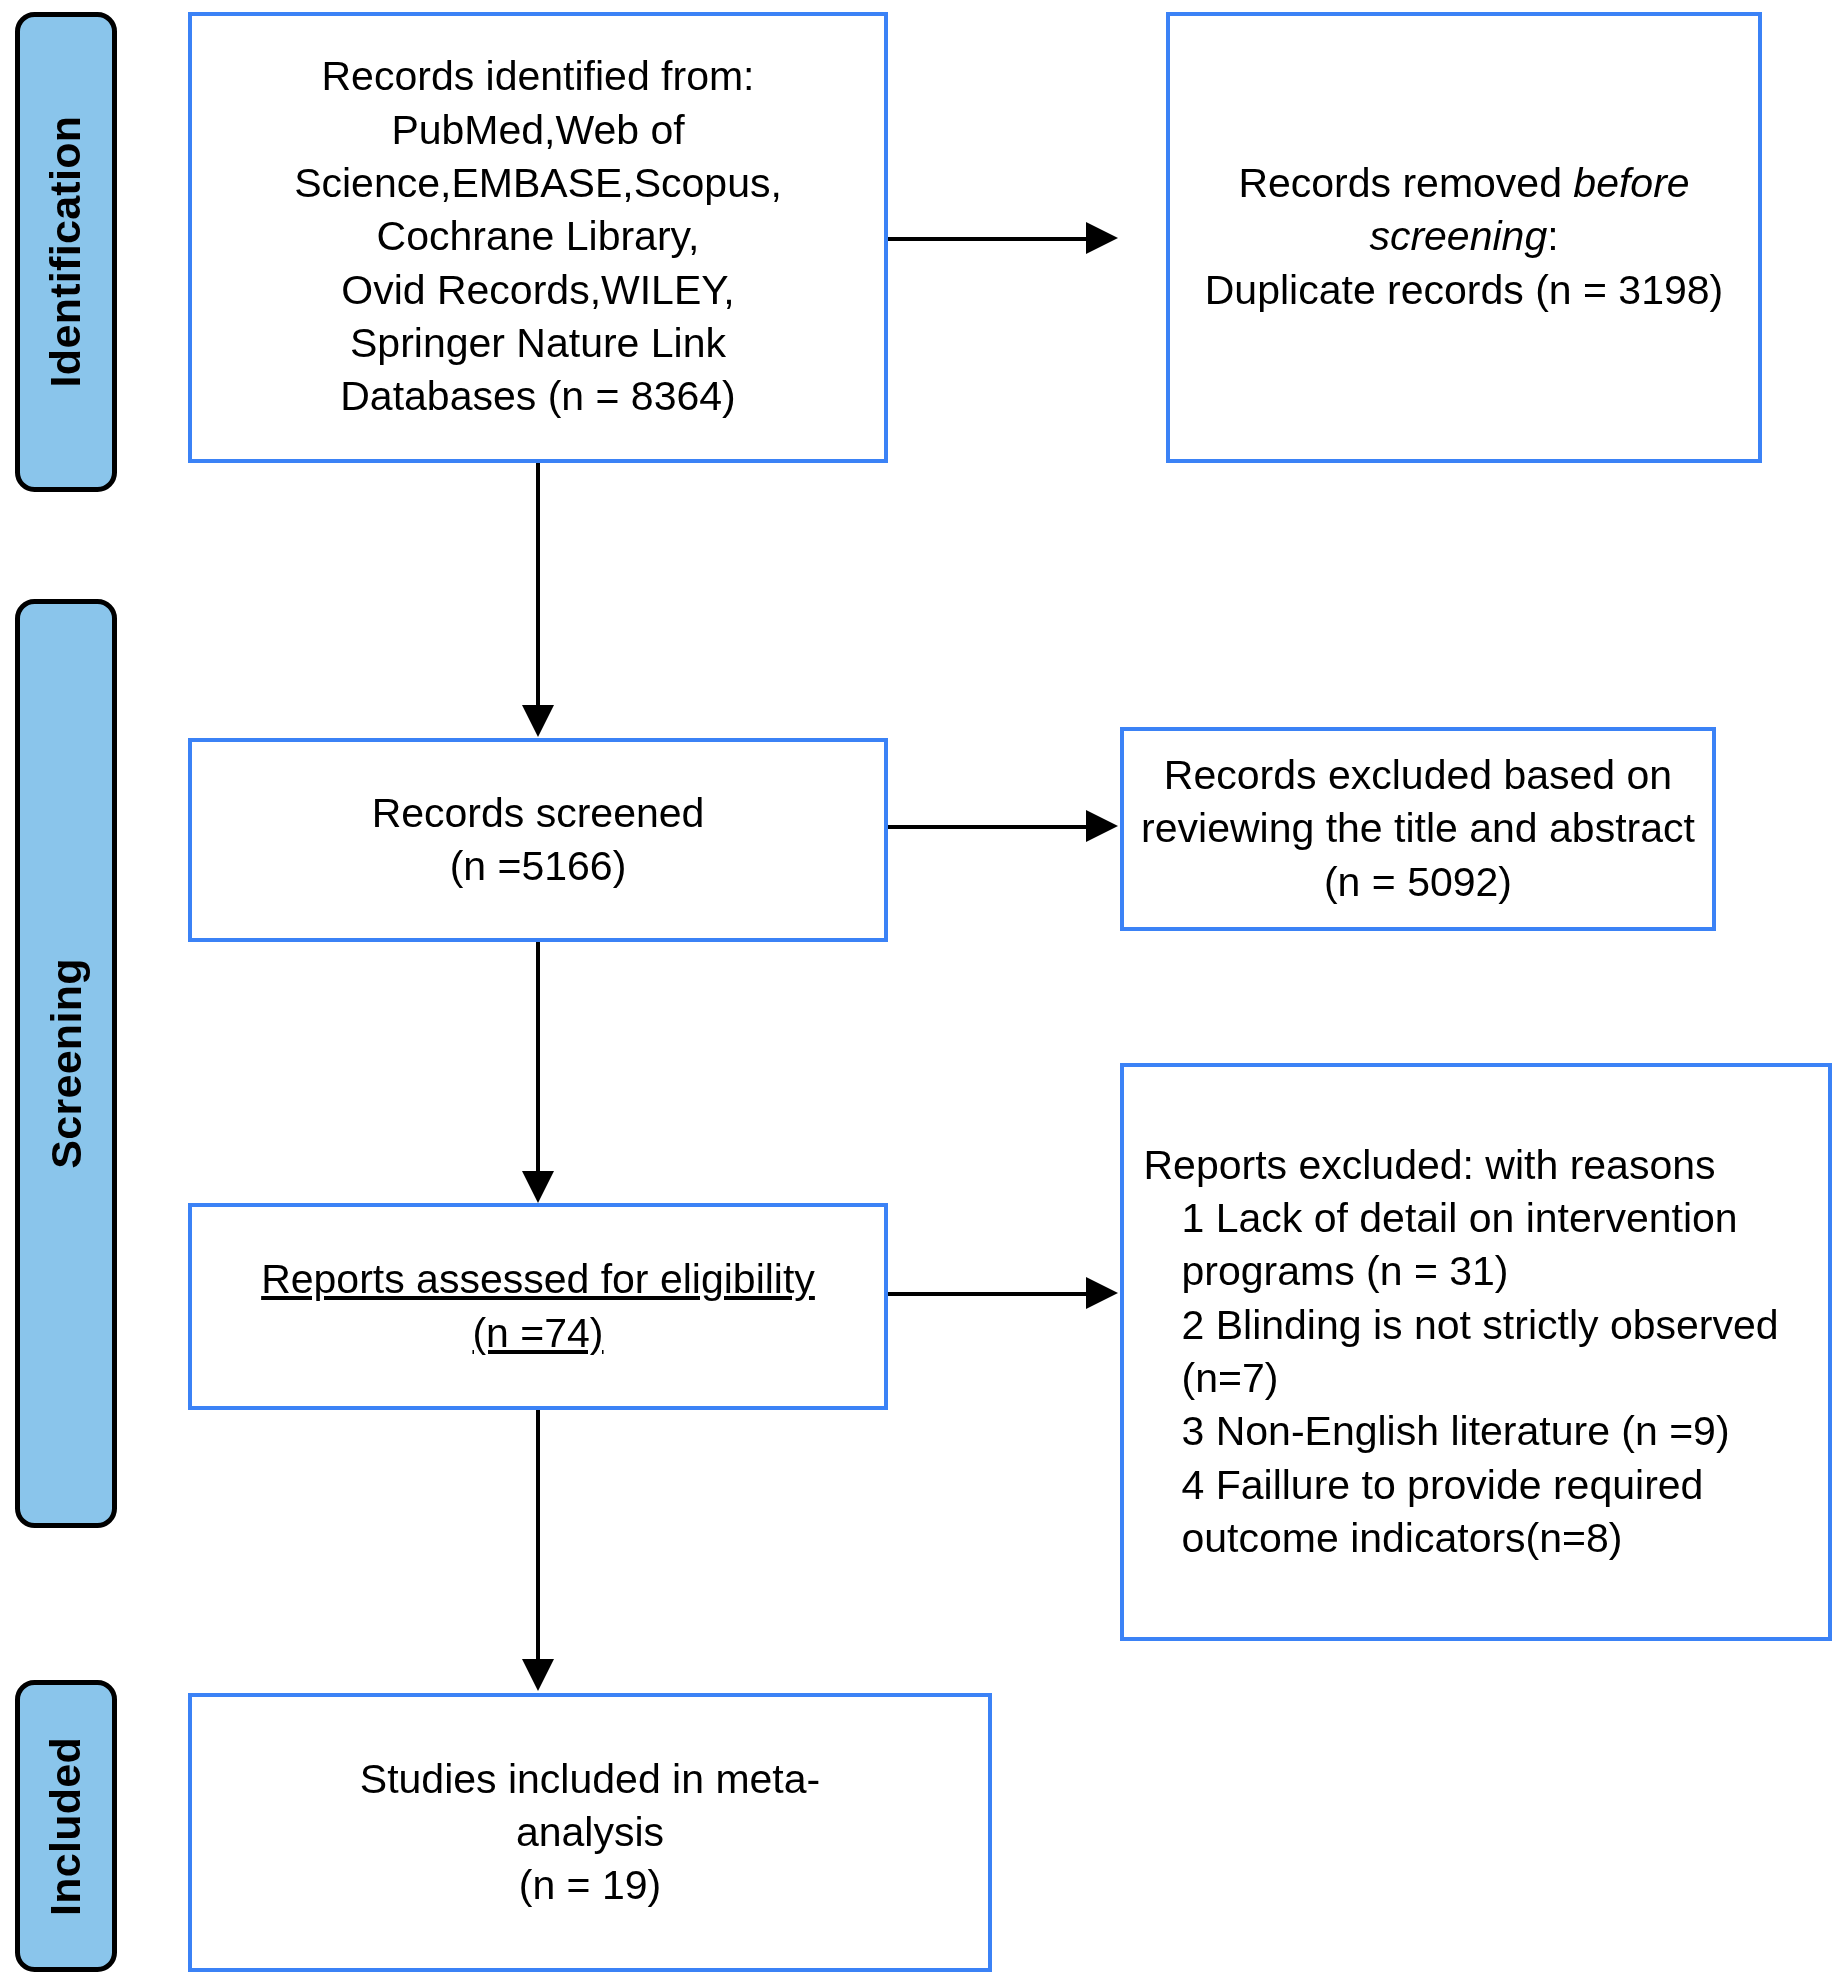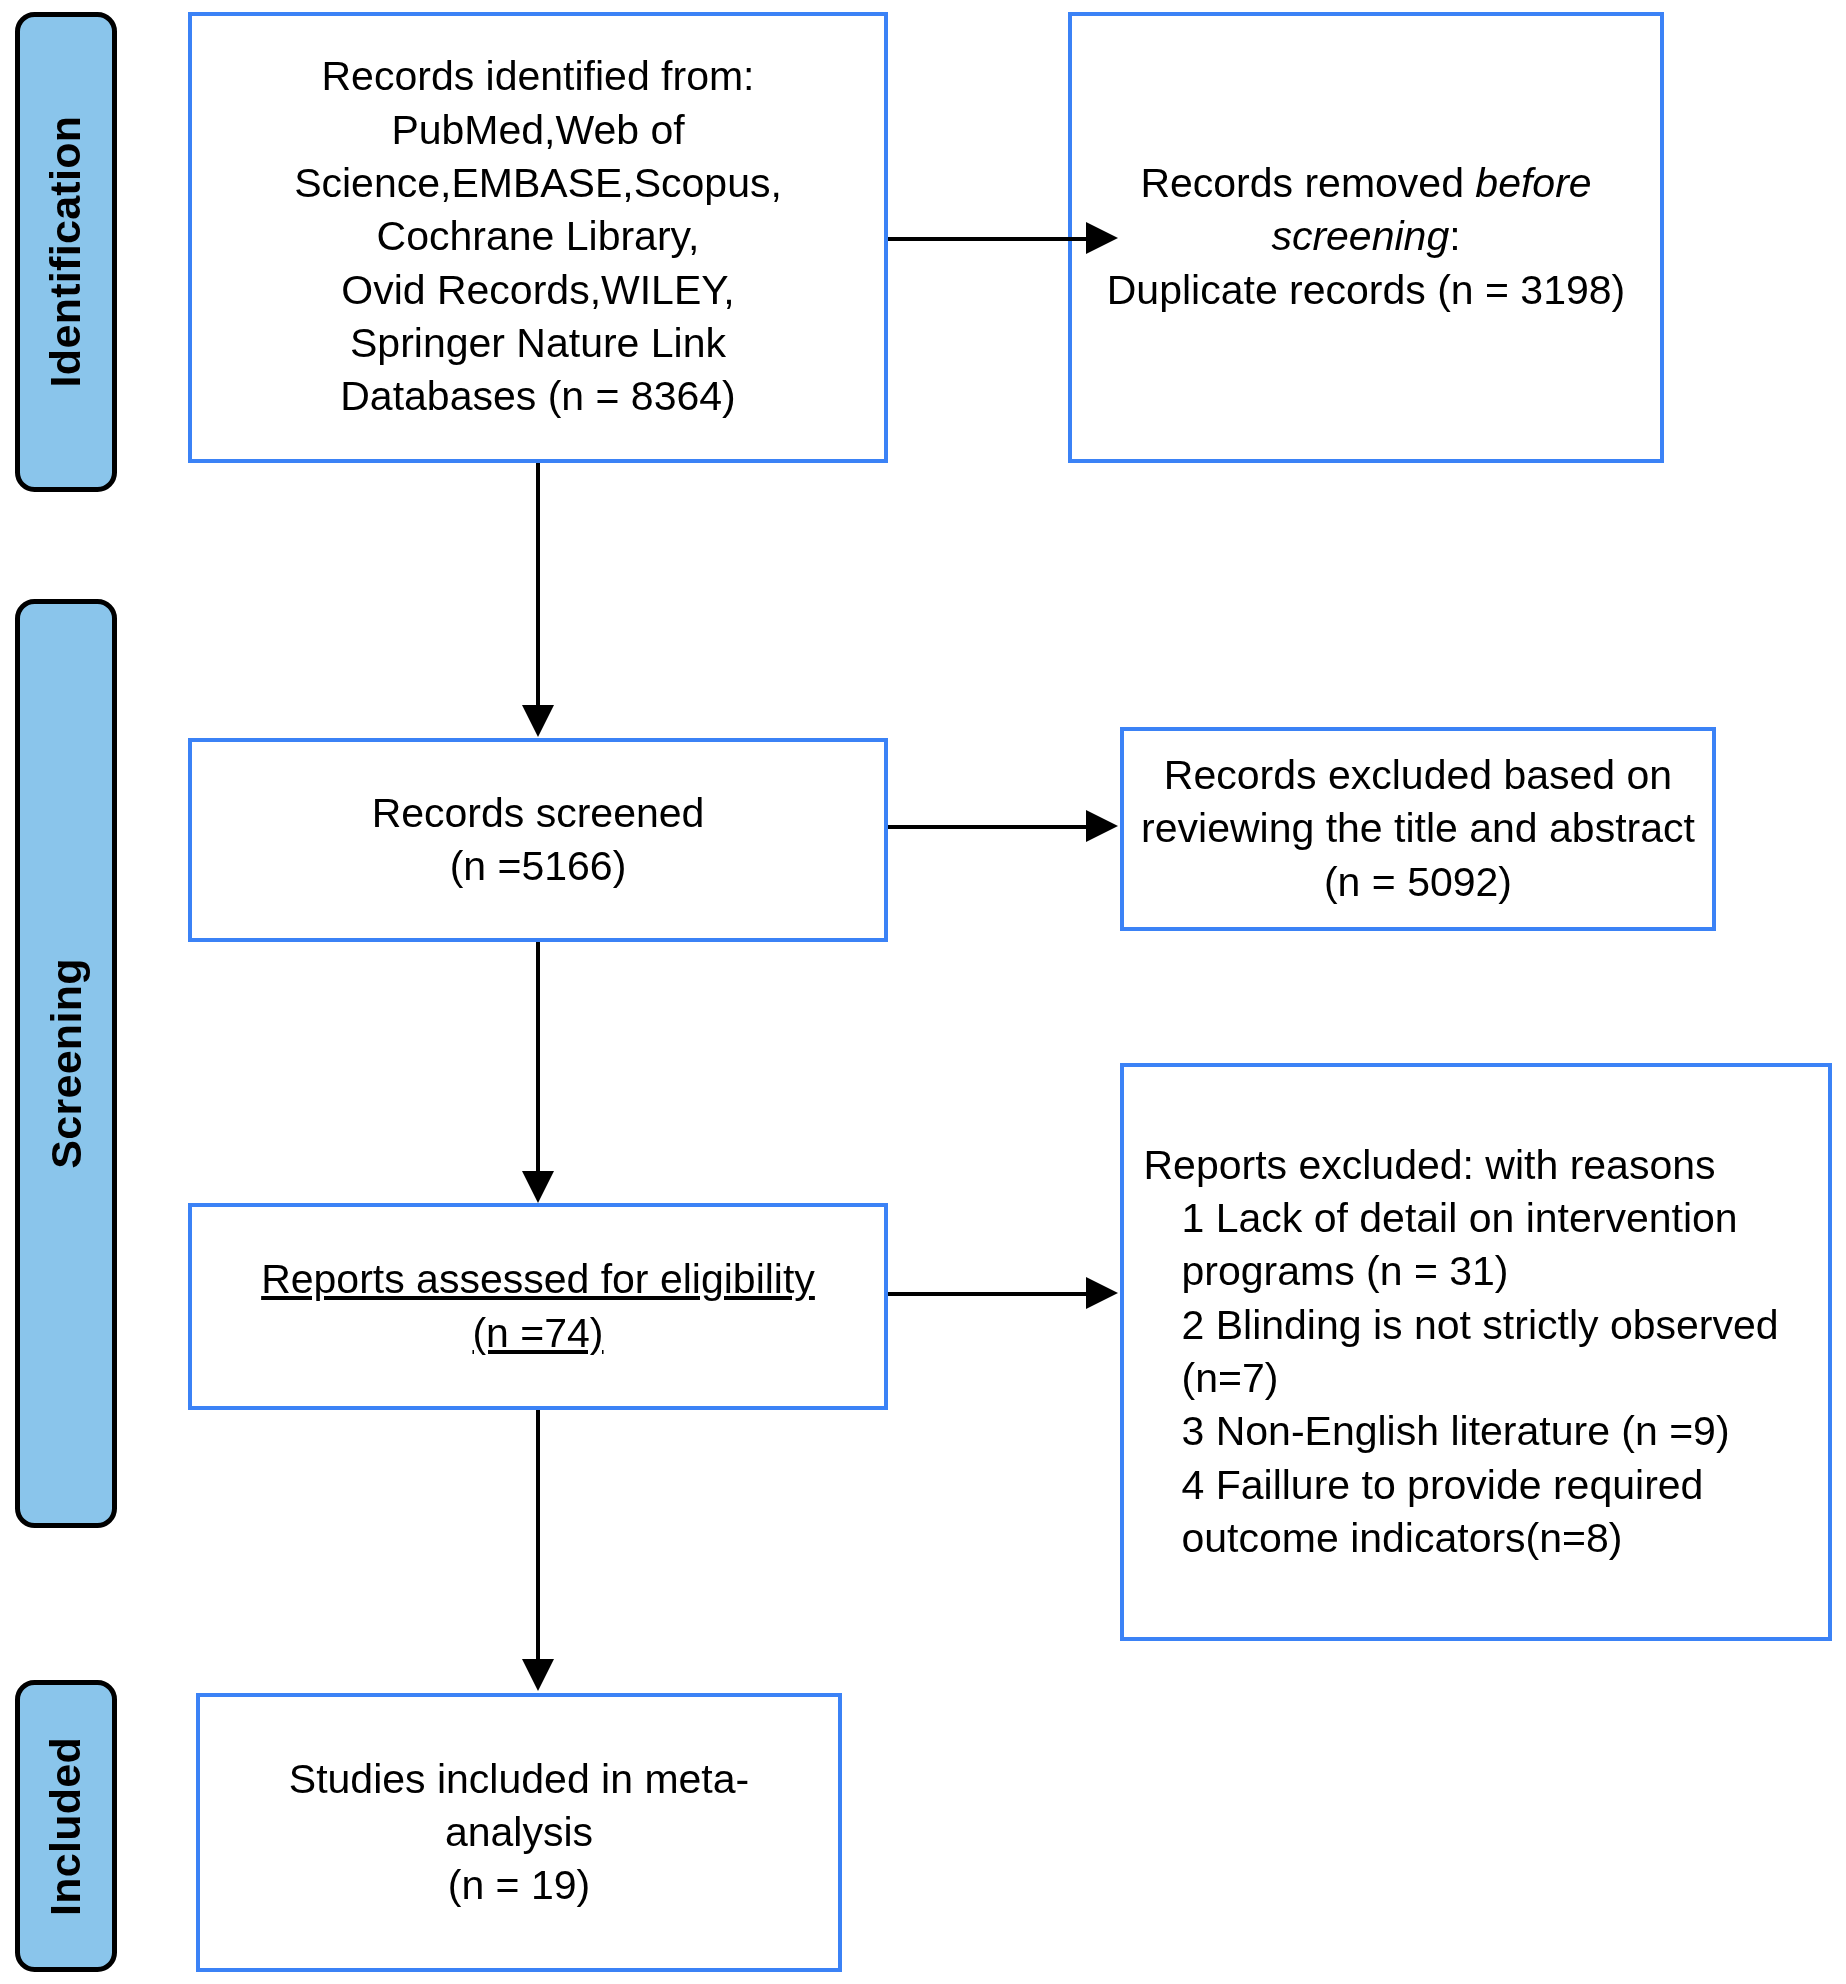--- a/index.html
+++ b/index.html
@@ -121,21 +121,21 @@
       <span>Records identified from:</span><br>
       <span>PubMed,Web of</span><br>
       <span>Science,EMBASE,Scopus,</span><br>
       <span>Cochrane Library,</span><br>
       <span>Ovid Records,WILEY,</span><br>
       <span>Springer Nature Link</span><br>
       <span>Databases (n = 8364)</span>
     </div>
   </div>
 
-  <div class="box" style="left:1068px; top:11.5px; width:596px; height:451px;">
+  <div class="box" style="left:1166px; top:11.5px; width:596px; height:451px;">
     <div class="box-text">
       <span>Records removed </span><em>before</em><br>
       <em>screening</em><span>:</span><br>
       <span>Duplicate records (n = 3198)</span>
     </div>
   </div>
 
   <div class="hline" style="left:888px; top:237px; width:201px;"></div>
   <div class="arrow-right" style="left:1086px; top:222px;"></div>
 
@@ -179,21 +179,21 @@
       <span class="reason">4 Faillure to provide required outcome indicators(n=8)</span>
     </div>
   </div>
 
   <div class="hline" style="left:888px; top:1292px; width:201px;"></div>
   <div class="arrow-right" style="left:1086px; top:1277px;"></div>
 
   <div class="vline" style="left:536px; top:1410px; width:4px; height:251px;"></div>
   <div class="arrow-down" style="left:522px; top:1659px;"></div>
 
-  <div class="box" style="left:188px; top:1693px; width:646px; height:279px;margin-left:8px;">
+  <div class="box" style="left:188px; top:1693px; width:804px; height:279px;">
     <div class="box-text">
       <span>Studies included in meta-</span><br>
       <span>analysis</span><br>
       <span>(n = 19)</span>
     </div>
   </div>
 
 </div>
 
 

